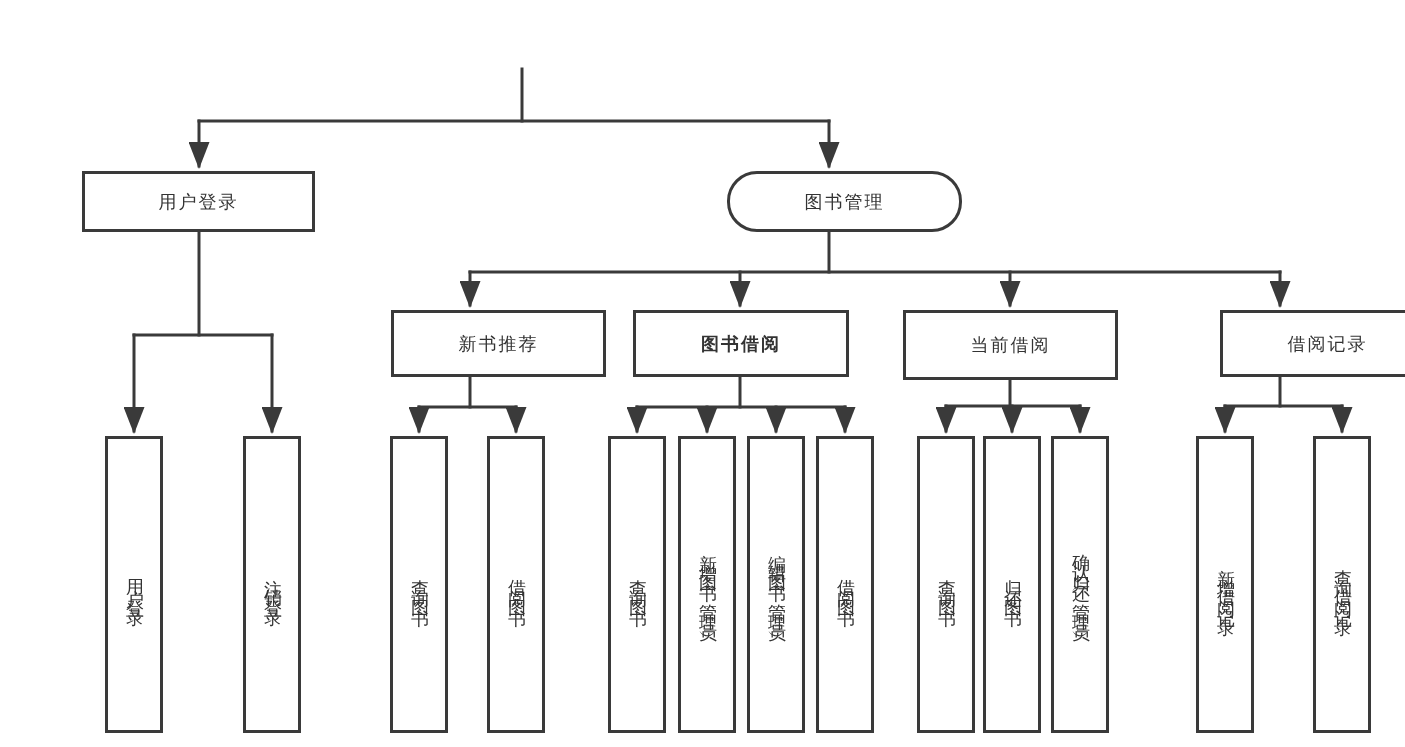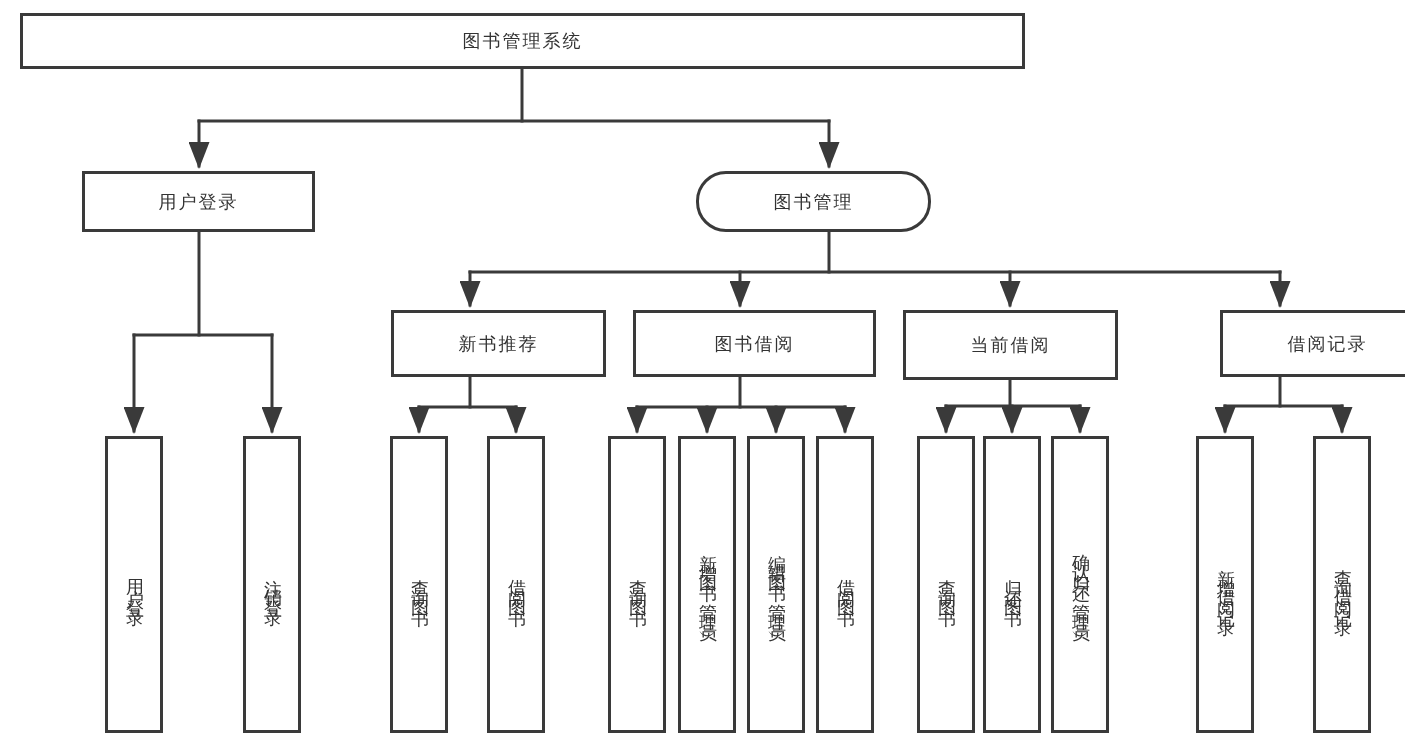--- a/index.html
+++ b/index.html
@@ -71,35 +71,32 @@
       <path d="M1012,406 V431" marker-end="url(#ah)"></path>
       <path d="M1080,406 V431" marker-end="url(#ah)"></path>
 
       <path d="M1280,377 V406"></path>
       <path d="M1225,406 H1342"></path>
       <path d="M1225,406 V431" marker-end="url(#ah)"></path>
       <path d="M1342,406 V431" marker-end="url(#ah)"></path>
     </g>
   </svg>
 
-  <div class="box" style="left:20px;top:13px;width:1005px;height:56px;">
-    <span class="hlabel">图书管理系统</span>
-  </div>
 
   <div class="box" style="left:82px;top:171px;width:233px;height:61px;">
     <span class="hlabel">用户登录</span>
   </div>
-  <div class="box" style="left:696px;top:171px;width:235px;height:61px;border-radius:30px;">
+  <div class="box" style="left:727px;top:171px;width:235px;height:61px;border-radius:30px;">
     <span class="hlabel">图书管理</span>
   </div>
 
   <div class="box" style="left:362px;top:310px;width:215px;height:67px;margin-left:29px;">
     <span class="hlabel">新书推荐</span>
   </div>
-  <div class="box" style="left:633px;top:310px;width:243px;height:67px;">
+  <div class="box" style="left:633px;top:310px;width:216px;height:67px;font-weight:bold;">
     <span class="hlabel">图书借阅</span>
   </div>
   <div class="box" style="left:903px;top:310px;width:215px;height:70px;">
     <span class="hlabel">当前借阅</span>
   </div>
   <div class="box" style="left:1173px;top:310px;width:215px;height:67px;margin-left:47px;">
     <span class="hlabel">借阅记录</span>
   </div>
 
   <div class="box leaf" style="left:105px;">

